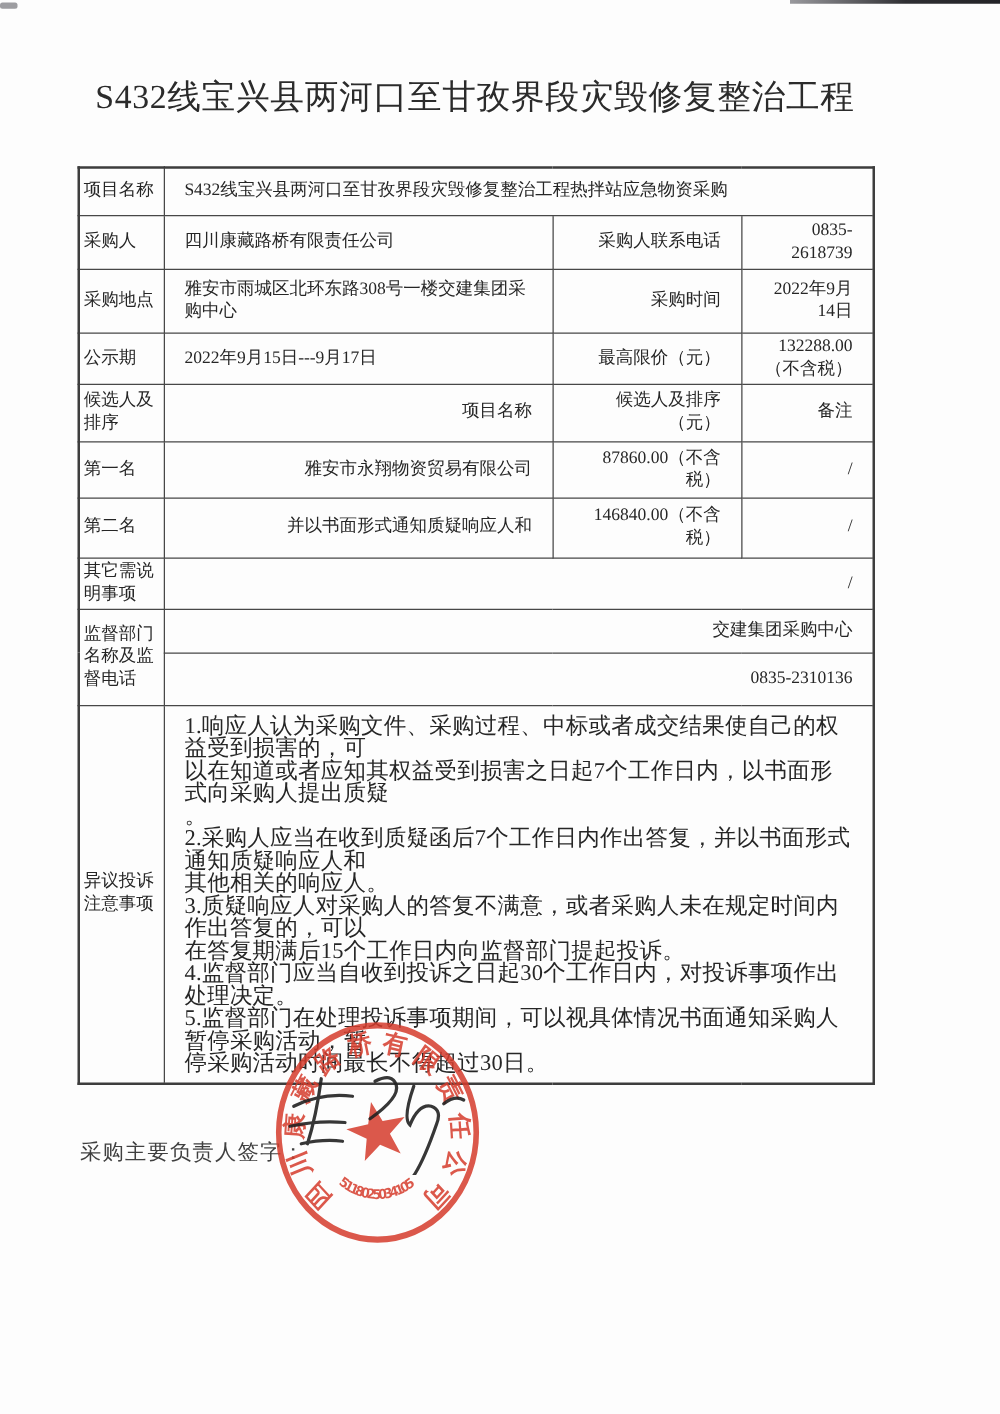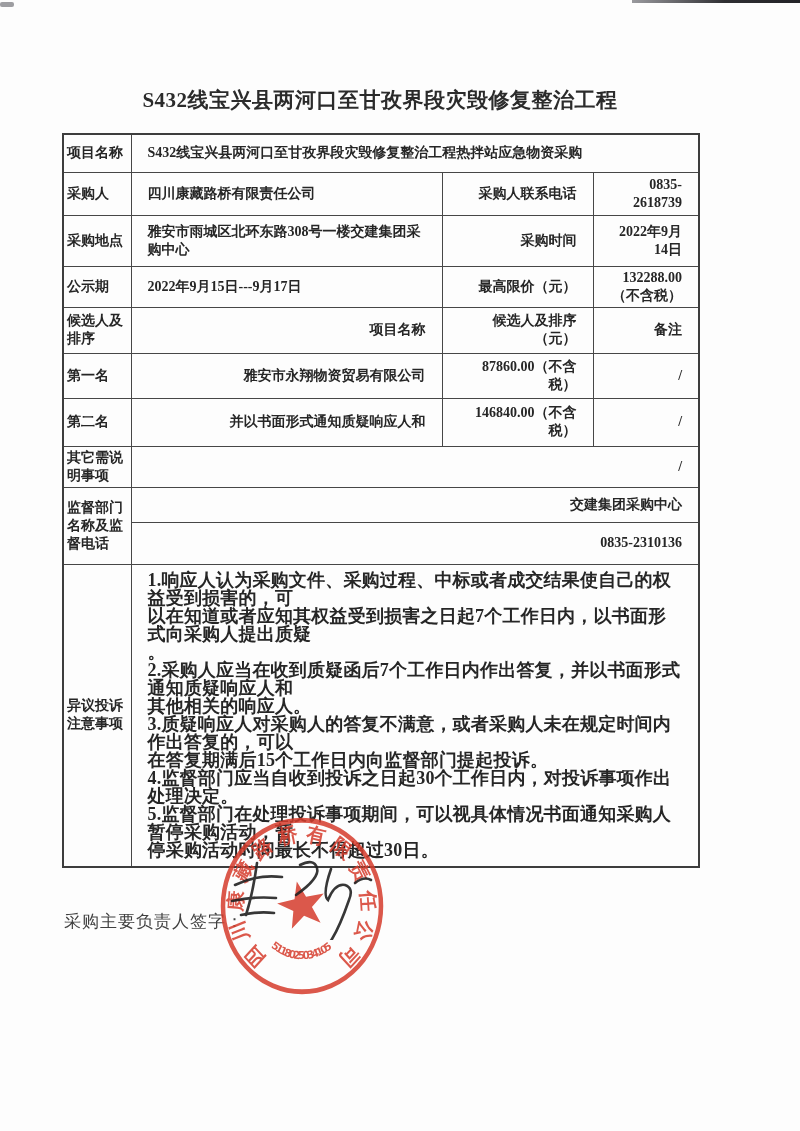--- a/index.html
+++ b/index.html
@@ -5,26 +5,26 @@
   html,body{margin:0;padding:0;}
   body{background:#e8e8e8;font-family:"Liberation Serif", serif;}
   .page{position:relative;width:800px;height:1131px;background:#fdfdfd;overflow:hidden;margin:0 auto;}
 
   
   .artifact-top-right{position:absolute;left:632px;top:0;width:168px;height:3px;
     background:linear-gradient(90deg,#9a9a9e,#2f2f33 55%,#232327);}
   .artifact-top-left{position:absolute;left:0;top:2px;width:14px;height:5px;background:#85858a;border-radius:2px;opacity:.8;}
 
   
-  .title{position:absolute;left:62px;top:87px;width:636px;text-align:center;
-    font-size:21px;font-weight:bold;line-height:26px;color:#2b2b2b;letter-spacing:.5px;}
+  .title{position:absolute;left:62px;top:64px;width:636px;text-align:center;
+    font-size:27px;font-weight:normal;line-height:26px;color:#2b2b2b;letter-spacing:.5px;}
 
   
   .doc-table{position:absolute;left:62px;top:133px;width:636px;border-collapse:collapse;table-layout:fixed;
-    font-size:14px;color:#262626;border:2px solid #3d3d3d;font-weight:bold;}
+    font-size:14px;color:#262626;border:2px solid #3d3d3d;}
   .doc-table td{border:1px solid #474747;padding:2px 16px;line-height:18px;vertical-align:middle;
     overflow:hidden;}
   .doc-table td.label{padding:2px 3px;}
   .c{text-align:right;}
   .pre{white-space:pre-line;}
   .objection-text{font-size:18px;line-height:20.6px;letter-spacing:.2px;padding:2px 6px;}
 
   
   .sign-line{position:absolute;left:64px;top:884px;font-size:17px;color:#404040;letter-spacing:1px;margin-top:26px;}
 

